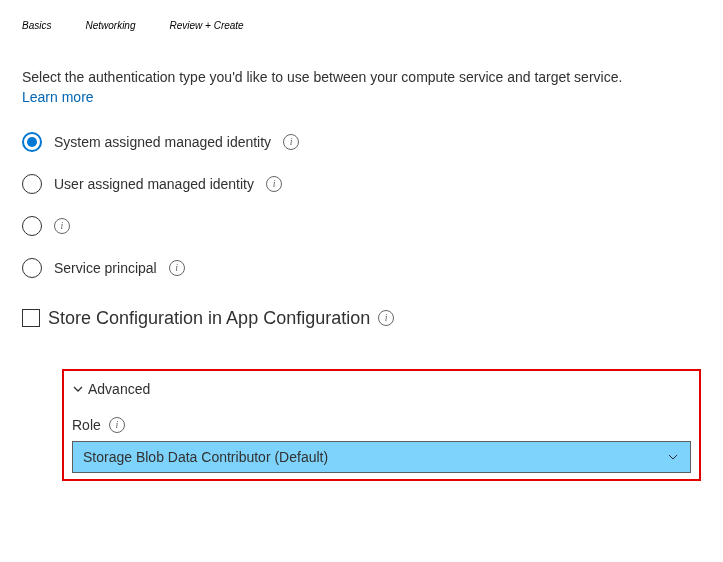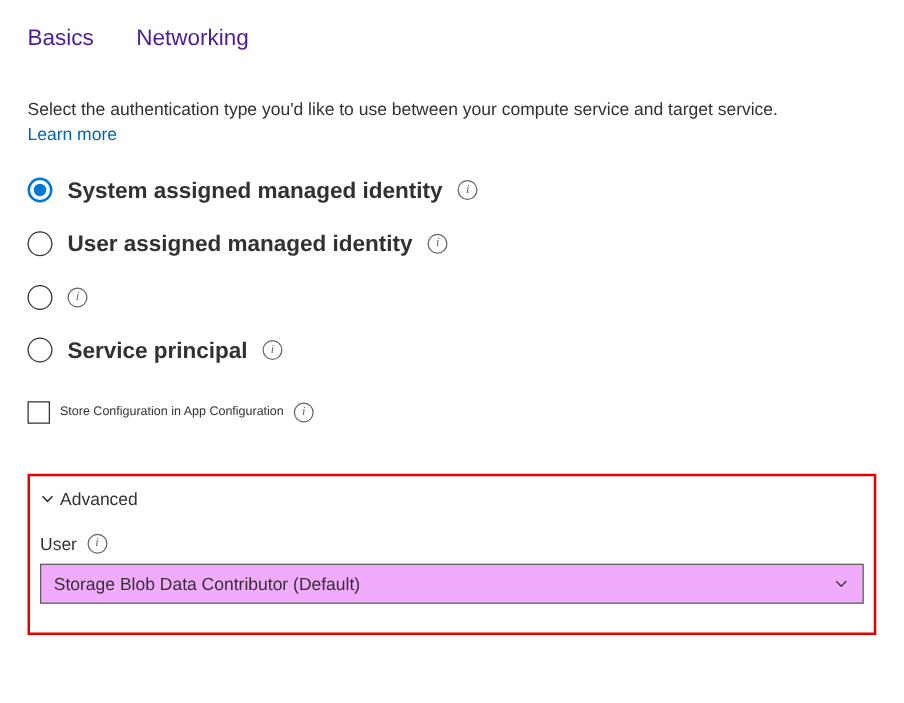--- a/index.html
+++ b/index.html
@@ -18,22 +18,23 @@
   }
   .tabs {
     display: flex;
     gap: 34px;
     border-bottom: 0px solid transparent;
     margin-bottom: 28px;
   }
   .tab {
     padding-bottom: 8px;
     cursor: pointer;
-    font-size: 18px;
-    color: #4c1d95;
+    font-size: 10px;
+    color: #000000;
+    font-style: italic;
   }
   .tab.active {
     font-weight: 600;
     border-bottom: 3px solid #0078d4;
   }
   .desc {
     font-size: 14px;
     color: #323130;
     line-height: 1.45;
     max-width: 640px;
@@ -70,22 +71,22 @@
   .radio.selected::after {
     content: "";
     position: absolute;
     top: 50%; left: 50%;
     width: 10px; height: 10px;
     background: #0078d4;
     border-radius: 50%;
     transform: translate(-50%, -50%);
   }
   .radio-label {
-    font-weight: 700;
-    font-size: 18px;
+    font-weight: 400;
+    font-size: 14px;
     color: #323130;
   }
   .info-icon {
     width: 14px;
     height: 14px;
     border: 1px solid #666;
     border-radius: 50%;
     font-size: 10px;
     line-height: 14px;
     text-align: center;
@@ -103,26 +104,27 @@
   }
   .checkbox {
     width: 18px;
     height: 18px;
     border: 1px solid #323130;
     box-sizing: border-box;
     cursor: pointer;
     flex-shrink: 0;
   }
   .check-label {
-    font-size: 10px;
+    font-size: 18px;
   }
   .advanced-box {
     border: 2px solid #e30000;
-    padding: 10px 8px 23px 8px;
-    box-sizing: border-box;
+    padding: 10px 8px 6px 8px;
+    box-sizing: border-box;
+    margin-left: 40px;
   }
   .advanced-header {
     display: flex;
     align-items: center;
     gap: 4px;
     cursor: pointer;
     margin-bottom: 20px;
   }
   .chevron-down {
     display: inline-block;
@@ -144,32 +146,33 @@
     width: 100%;
     border: 1px solid #605e5c;
     box-sizing: border-box;
     height: 32px;
     display: flex;
     align-items: center;
     justify-content: space-between;
     padding: 0 10px;
     cursor: pointer;
     font-size: 14px;
-    background: #f0abfc;
+    background: #7dd3fc;
   }
   .dropdown .dd-caret svg { display:block; }
 </style>
 </head>
 <body>
 
 <div class="page">
 
   <div class="tabs">
     <div class="tab">Basics</div>
     <div class="tab">Networking</div>
+    <div class="tab">Review + Create</div>
   </div>
 
   <div class="desc">
     <span>Select the authentication type you'd like to use between your compute service and target service. </span><span class="link">Learn more</span>
   </div>
 
   <div class="radio-group">
     <div class="radio-row">
       <div class="radio selected"></div>
       <span class="radio-label">System assigned managed identity</span>
@@ -200,21 +203,21 @@
   <div class="advanced-box">
     <div class="advanced-header">
       <span class="chevron-down">
         <svg width="12" height="12" viewBox="0 0 12 12">
             <polyline points="2,4 6,8 10,4" fill="none" stroke="#323130" stroke-width="1.3"></polyline>
           </svg>
       </span>
       <span class="adv-title">Advanced</span>
     </div>
     <div class="role-label-row">
-      <span class="role-label">User</span>
+      <span class="role-label">Role</span>
       <span class="info-icon">i</span>
     </div>
     <div class="dropdown">
       <span>Storage Blob Data Contributor (Default)</span>
       <span class="dd-caret">
         <svg width="14" height="14" viewBox="0 0 14 14">
             <polyline points="3,5 7,9 11,5" fill="none" stroke="#323130" stroke-width="1"></polyline>
           </svg>
       </span>
     </div>

